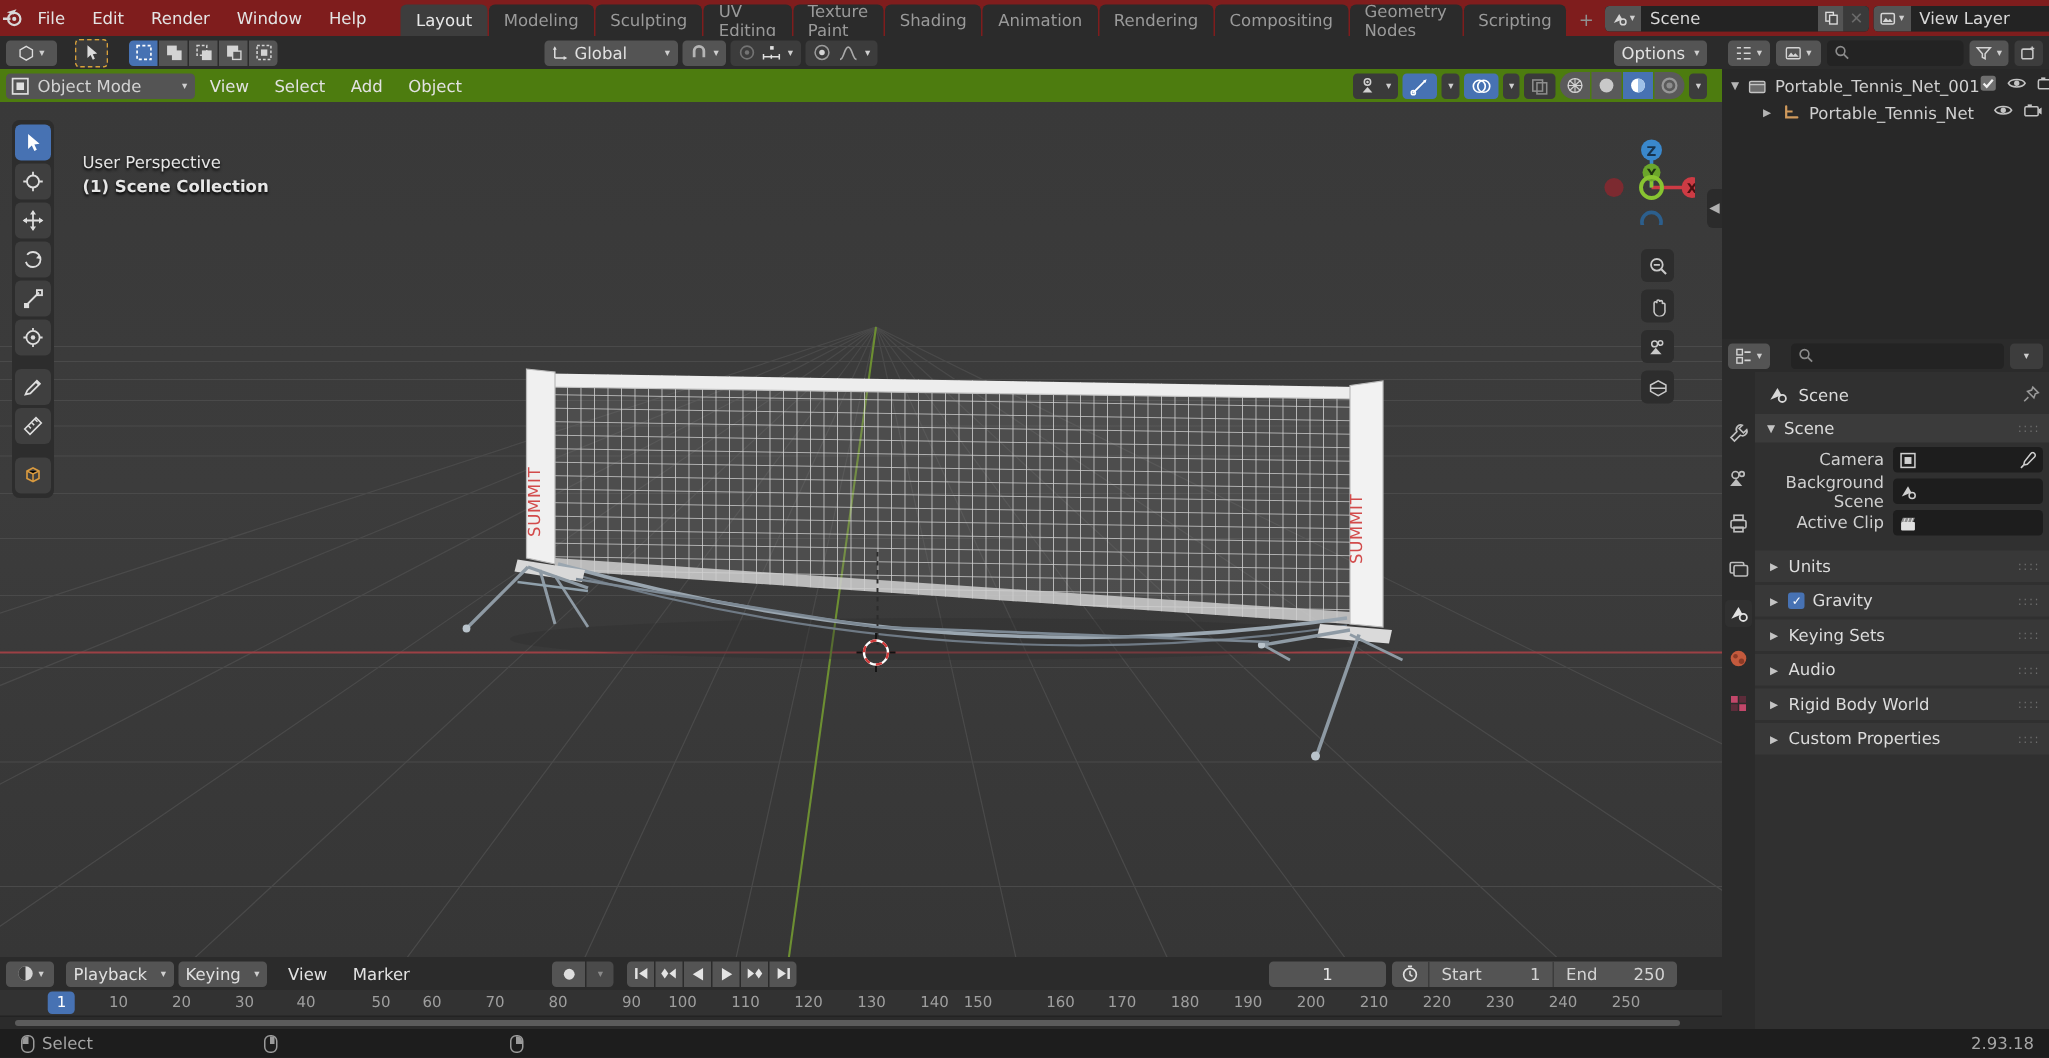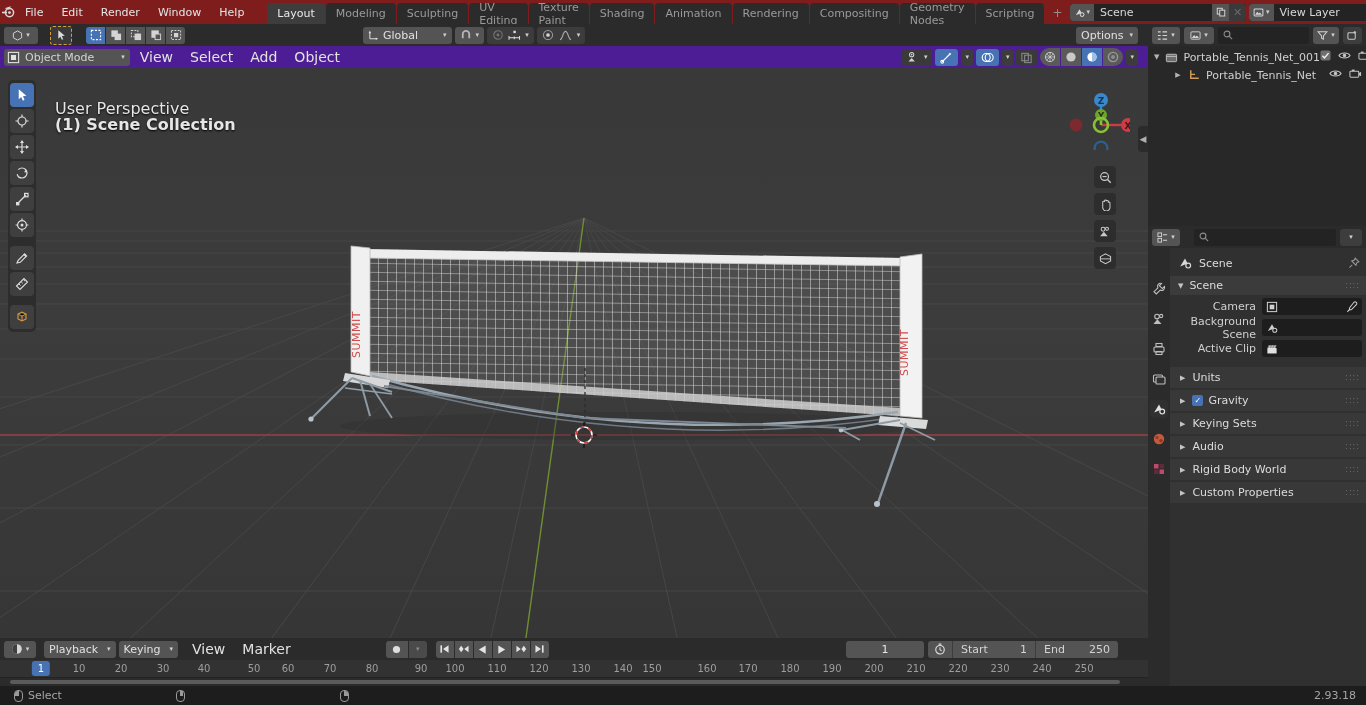--- a/index.html
+++ b/index.html
@@ -54,50 +54,50 @@
   .viewport-wrap {
     position:absolute; left:0; top:24px; width:1148px; height:614px;
     background:#303030;
   }
   .vp-header {
     position:absolute; left:0; top:0; width:1148px; height:22px;
     background:#2b2b2b; display:flex; align-items:center; padding:0 4px; gap:3px;
   }
   .vp-header2 {
     position:absolute; left:0; top:22px; width:1148px; height:22px;
-    background:#4c1d95; display:flex; align-items:center; padding:0 4px; gap:3px;
+    background:#4d7c0f; display:flex; align-items:center; padding:0 4px; gap:3px;
   }
   .hbtn {
     height:17px; background:#545454; border-radius:3px; display:flex;
     align-items:center; gap:3px; padding:0 5px; font-size:11px; color:#e0e0e0;
   }
   .hbtn.dark { background:#3a3a3a; }
   .iconbtn {
     width:19px; height:17px; background:#545454; display:flex;
     align-items:center; justify-content:center; border-radius:3px;
   }
   .iconbtn.sel { background:#4772b3; }
   .seg { display:flex; gap:1px; }
   .seg .iconbtn { border-radius:0; }
   .seg .iconbtn:first-child { border-radius:3px 0 0 3px; }
   .seg .iconbtn:last-child { border-radius:0 3px 3px 0; }
   .mode-combo {
     display:flex; align-items:center; gap:5px; height:17px; background:#545454;
     border-radius:3px; padding:0 5px 0 3px; font-size:11px;
   }
-  .txtmenu { padding:2px 7px; font-size:14px; color:#e2e2e2; border-radius:3px; }
+  .txtmenu { padding:2px 7px; font-size:11px; color:#e2e2e2; border-radius:3px; }
 
   
   .vp-canvas {
     position:absolute; left:0; top:44px; width:1148px; height:570px;
     overflow:hidden; background:#3b3b3b;
   }
   .vp-grid { position:absolute; inset:0; }
   .vp-overlay-text {
-    position:absolute; left:55px; top:33px; font-size:16px;
+    position:absolute; left:55px; top:33px; font-size:11px;
     color:#e6e6e6; text-shadow:0 1px 2px #000; line-height:16px; pointer-events:none;
   }
 
   
   .vp-tools {
     position:absolute; left:8px; top:12px; width:28px;
     background:#2d2d2d; border-radius:5px; padding:3px 0;
     display:flex; flex-direction:column; gap:2px; align-items:center;
   }
   .vp-tool {

